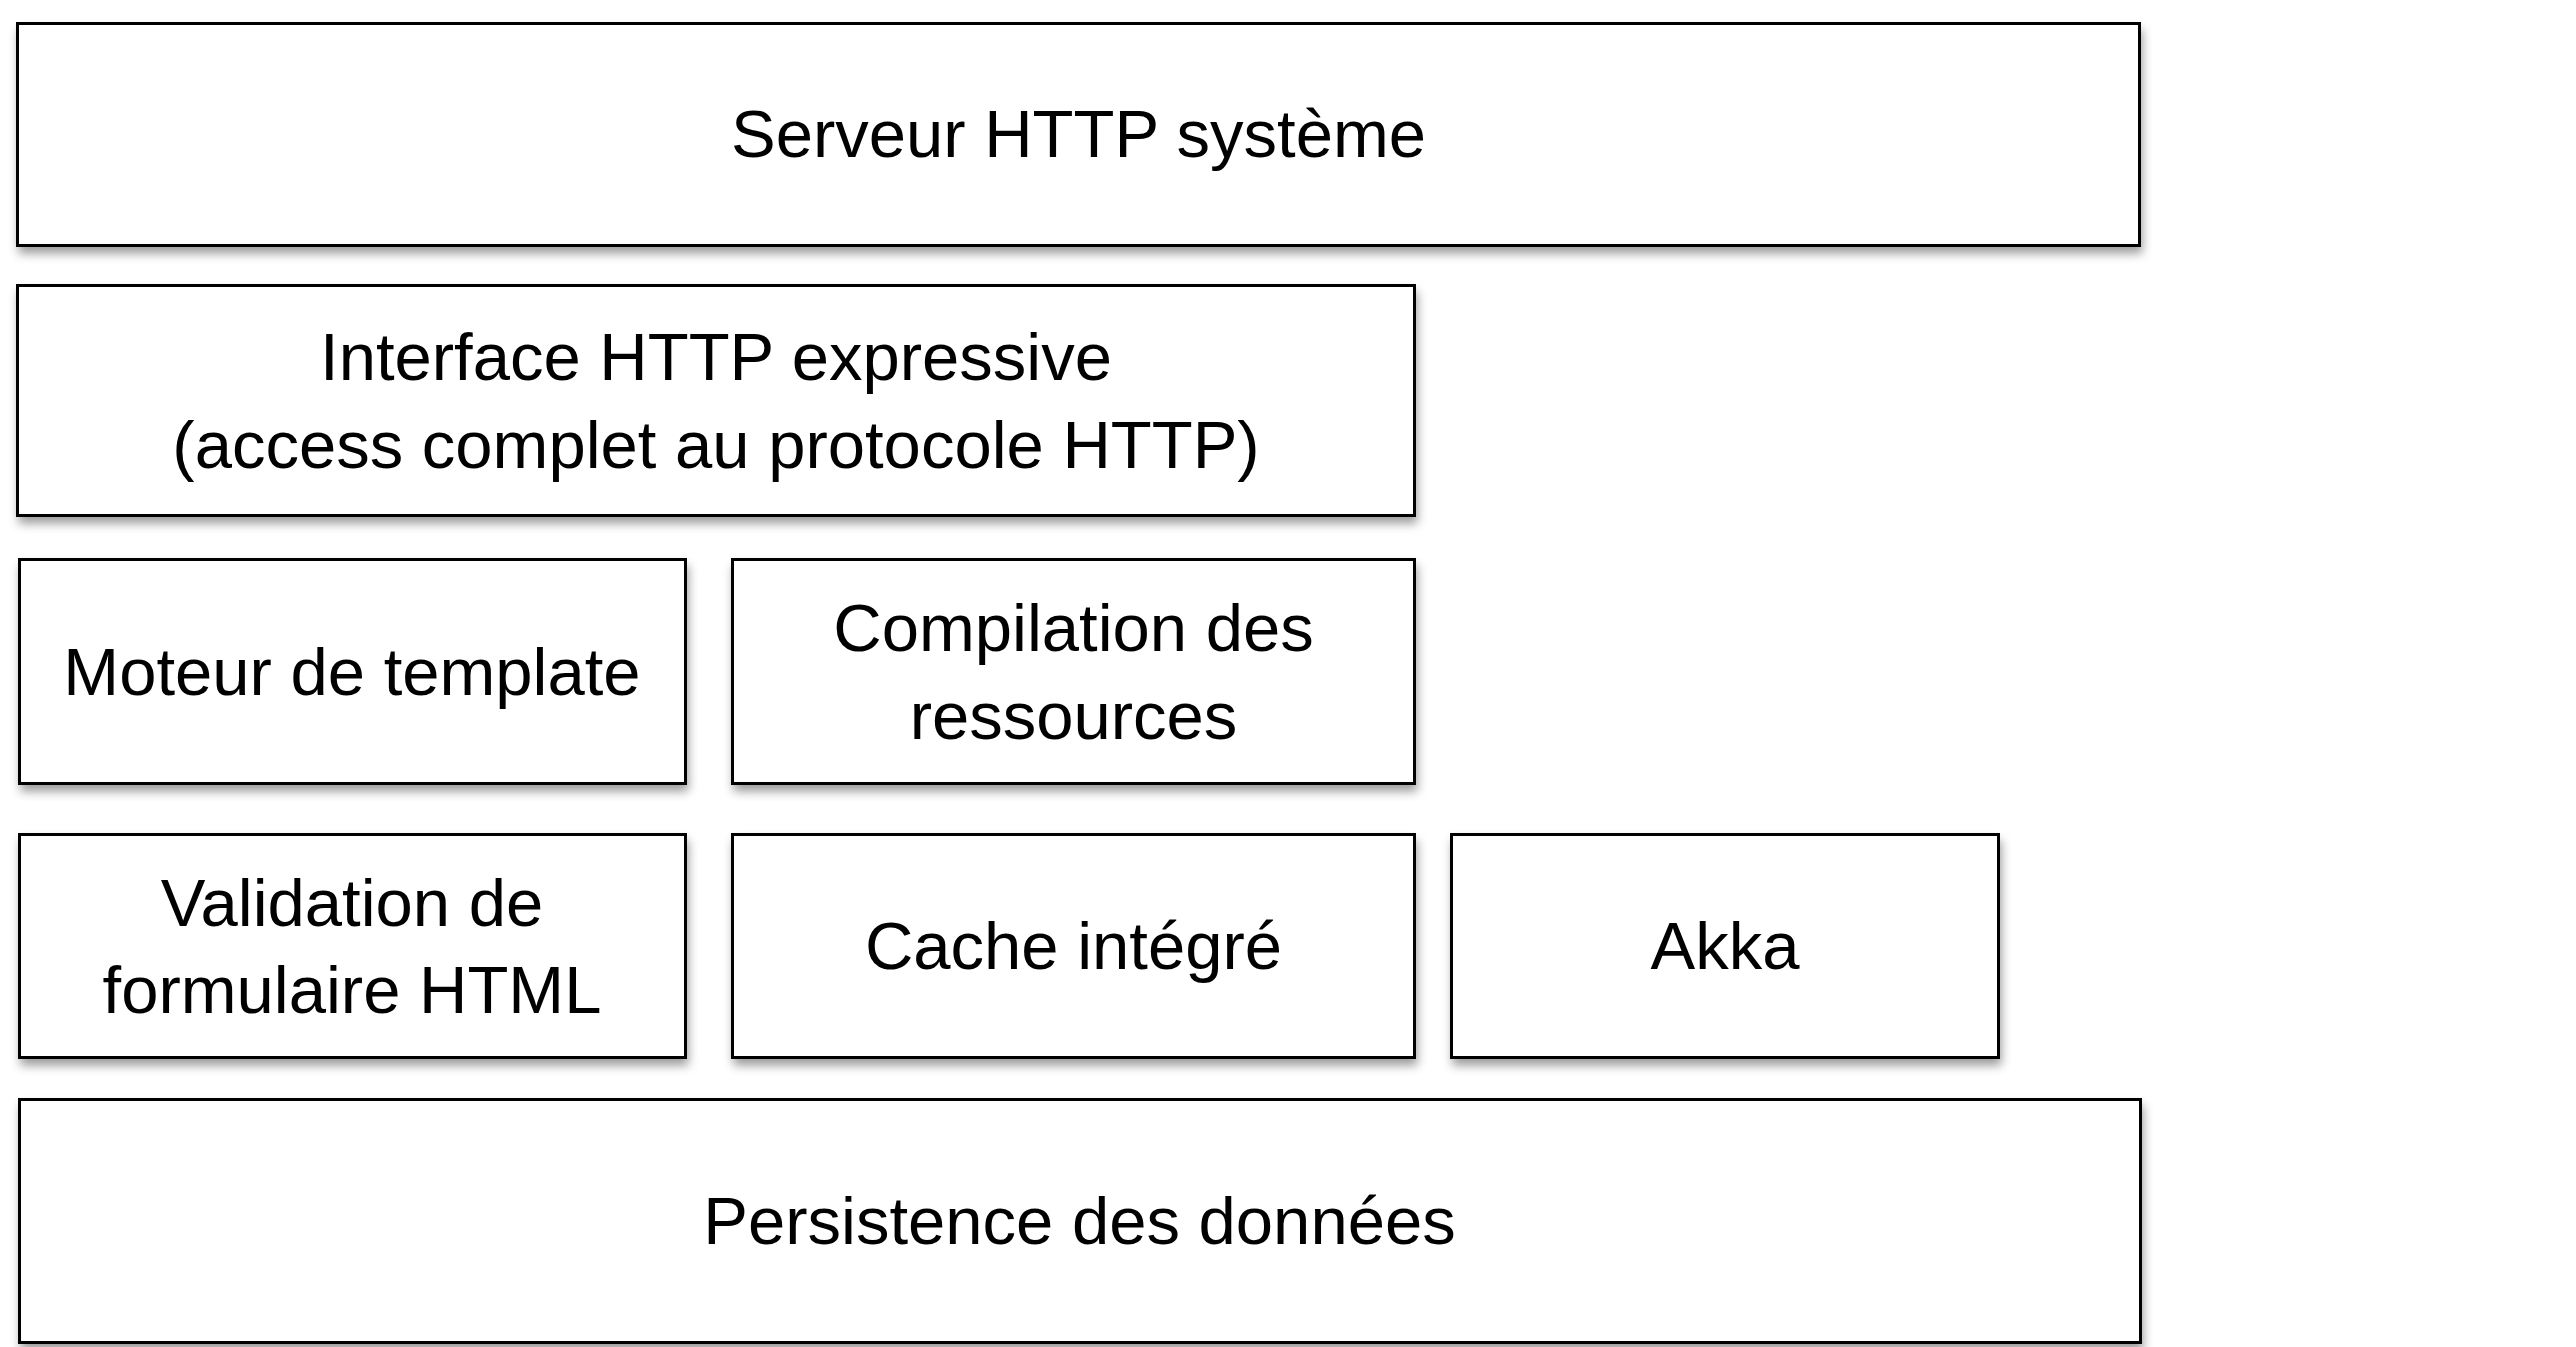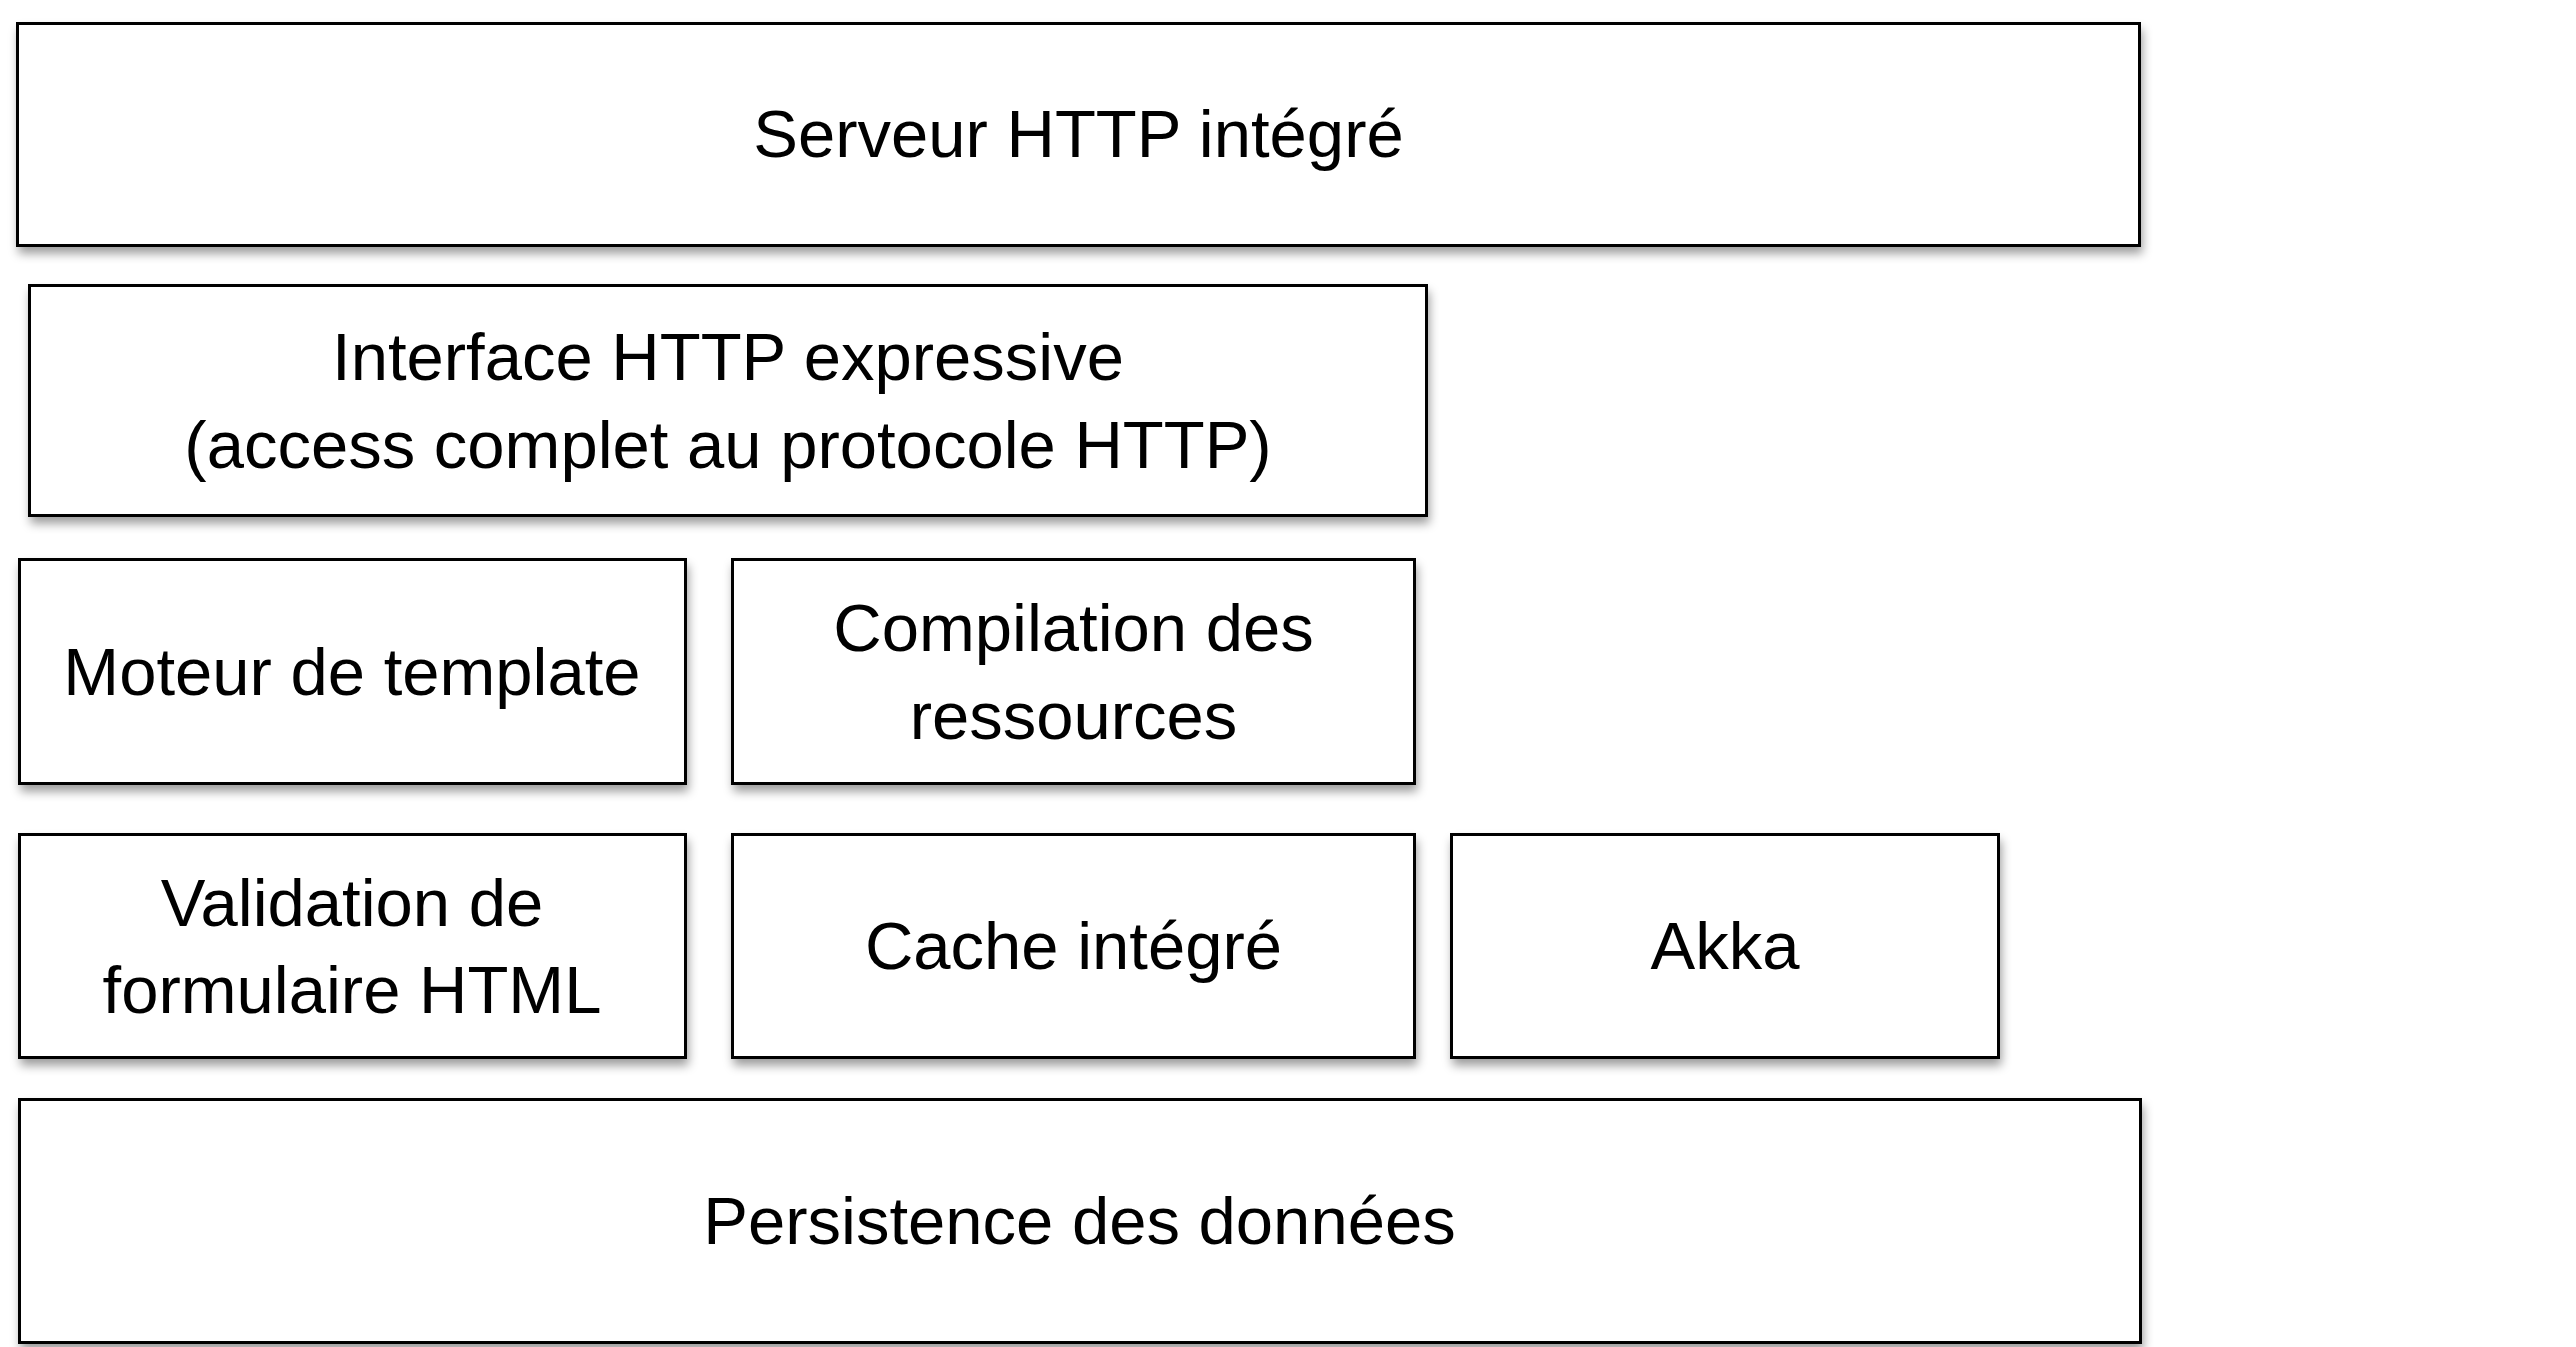--- a/index.html
+++ b/index.html
@@ -27,39 +27,39 @@
     box-sizing: border-box;
   }
   .box .label {
     white-space: pre-line;
     font-size: 67px;
     line-height: 1.3;
     padding: 0 8px;
   }
   
   #box-top        { left: 16px;   top: 21.5px;   width: 2125px; height: 225px; }
-  #box-r2a        { left: 16px;   top: 284px;  width: 1400px; height: 233px; margin-left: 12px; }
+  #box-r2a        { left: 16px;   top: 284px;  width: 1400px; height: 233px; }
   #box-r2b        { left: 1446px; top: 284px;  width: 697px;  height: 233px; }
   #box-r3a        { left: 17.5px;   top: 558px;  width: 669px;  height: 227px; }
   #box-r3b        { left: 731px;  top: 558px;  width: 685px;  height: 227px; }
   #box-r3c        { left: 1450px; top: 558px;  width: 693px;  height: 227px; }
   #box-r4a        { left: 17.5px;   top: 833px; width: 669px;  height: 226px; }
   #box-r4b        { left: 731px;  top: 833px; width: 685px;  height: 226px; }
   #box-r4c        { left: 1450px; top: 833px; width: 550px;  height: 226px; }
   #box-bottom     { left: 17.5px;   top: 1098px; width: 2124px; height: 246px; justify-content: center; }
   #box-console    { left: 2190px; top: 13.5px;   width: 378px;  height: 1314px; }
   #box-console .label { font-size: 65px; line-height: 1.28; padding: 0 3.2px; }
 </style>
 </head>
 <body>
 
 <div id="canvas">
 
   <div class="box" id="box-top">
-    <span class="label">Serveur HTTP intégré</span>
+    <span class="label">Serveur HTTP système</span>
   </div>
 
   <div class="box" id="box-r2a">
     <span class="label">Interface HTTP expressive
 (access complet au protocole HTTP)</span>
   </div>
 
 
   <div class="box" id="box-r3a">
     <span class="label">Moteur de template</span>

